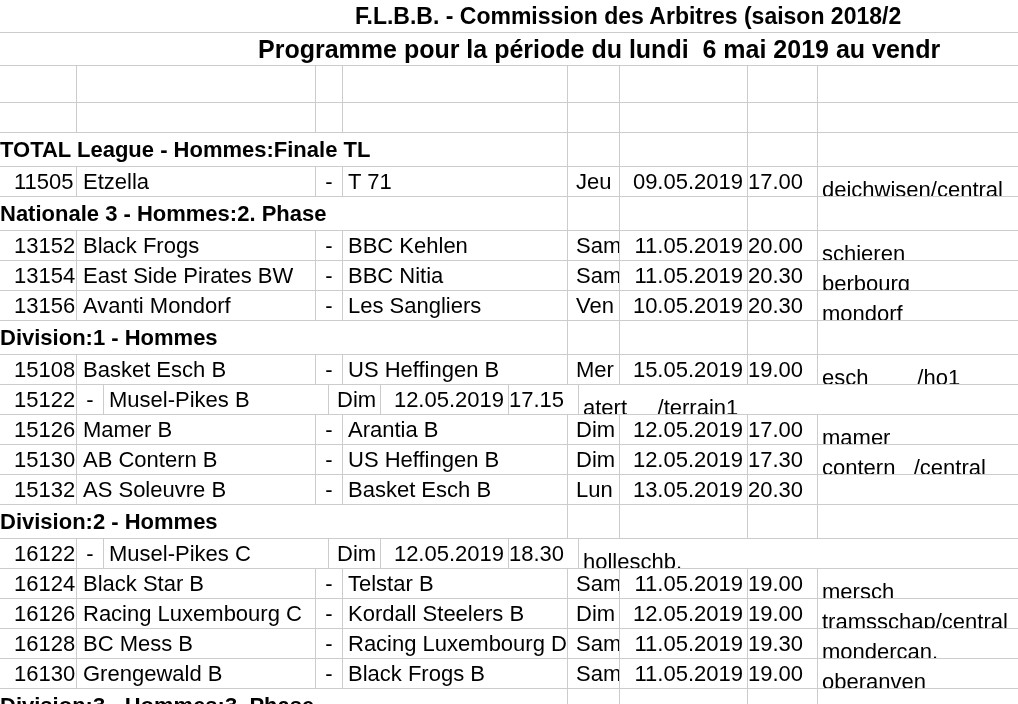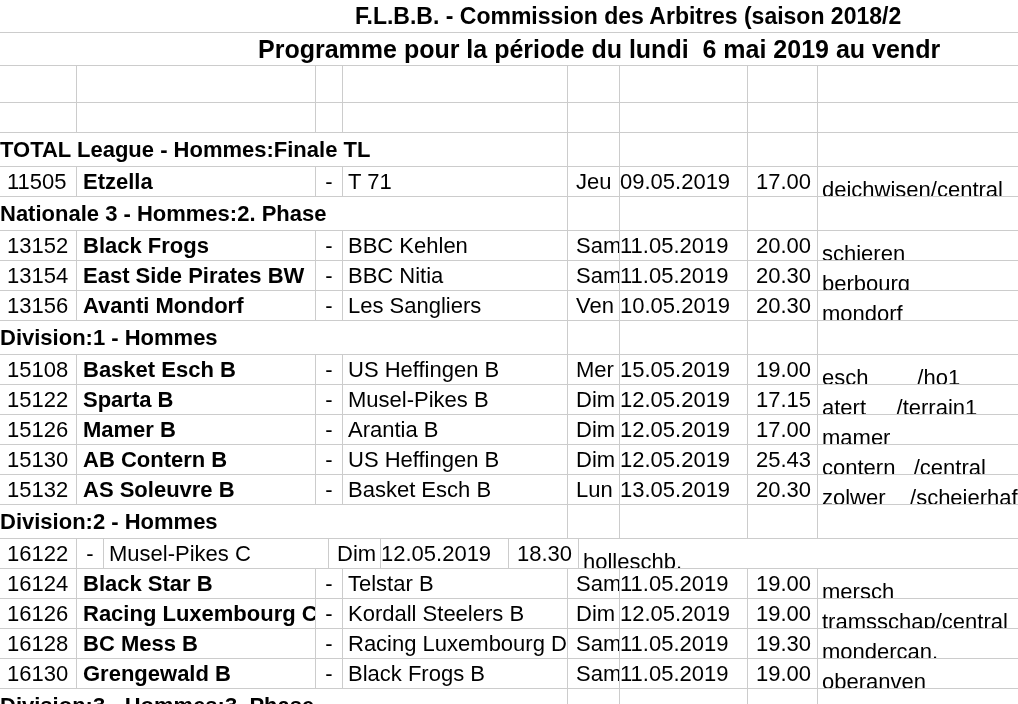--- a/index.html
+++ b/index.html
@@ -16,27 +16,27 @@
   .h37 { height:37px; }
   .h30 { height:30px; }
   .h34 { height:34px; }
   .cell {
     box-sizing:border-box;
     border-right:1px solid #cccccc;
     font-size:22px; line-height:29px;
     white-space:pre; overflow:hidden;
   }
   
-  .c-num  { width:77px;  padding-left:7px; }
-  .c-home { width:239px; padding-left:6px;font-weight:bold; }
+  .c-num  { width:77px;  padding-left:14px; }
+  .c-home { width:239px; padding-left:6px; }
   .c-sep  { width:27px;  text-align:center; }
   .c-away { width:225px; padding-left:5px; }
   .c-day  { width:52px;  padding-left:8px; }
-  .c-date { width:128px; text-align:left; padding-right:4px; }
-  .c-time { width:70px;  text-align:right; padding-right:6px; }
+  .c-date { width:128px; text-align:right; padding-right:4px; }
+  .c-time { width:70px;  text-align:left; padding-right:6px; }
   .c-hall { flex:1; border-right:none; padding-left:4px;margin-top:8px; }
   
   .titlecell {
     flex:1; border-right:none;
     font-weight:bold; white-space:pre; overflow:hidden;
   }
   .t1 { font-size:23px; line-height:32px; padding-left:355px; }
   .t2 { font-size:25px; line-height:32px; padding-left:258px; }
   
   .hcell {
@@ -148,21 +148,20 @@
         <div class="cell c-home">Basket Esch B</div>
         <div class="cell c-sep">-</div>
         <div class="cell c-away">US Heffingen B</div>
         <div class="cell c-day">Mer</div>
         <div class="cell c-date">15.05.2019</div>
         <div class="cell c-time">19.00</div>
         <div class="cell c-hall">esch        /ho1</div>
       </div>
       <div class="row h30">
         <div class="cell c-num">15122</div>
-        <div class="cell c-home">Sparta B</div>
         <div class="cell c-sep">-</div>
         <div class="cell c-away">Musel-Pikes B</div>
         <div class="cell c-day">Dim</div>
         <div class="cell c-date">12.05.2019</div>
         <div class="cell c-time">17.15</div>
         <div class="cell c-hall">atert     /terrain1</div>
       </div>
       <div class="row h30">
         <div class="cell c-num">15126</div>
         <div class="cell c-home">Mamer B</div>
@@ -173,32 +172,31 @@
         <div class="cell c-time">17.00</div>
         <div class="cell c-hall">mamer</div>
       </div>
       <div class="row h30">
         <div class="cell c-num">15130</div>
         <div class="cell c-home">AB Contern B</div>
         <div class="cell c-sep">-</div>
         <div class="cell c-away">US Heffingen B</div>
         <div class="cell c-day">Dim</div>
         <div class="cell c-date">12.05.2019</div>
-        <div class="cell c-time">25.43</div>
+        <div class="cell c-time">17.30</div>
         <div class="cell c-hall">contern   /central</div>
       </div>
       <div class="row h30">
         <div class="cell c-num">15132</div>
         <div class="cell c-home">AS Soleuvre B</div>
         <div class="cell c-sep">-</div>
         <div class="cell c-away">Basket Esch B</div>
         <div class="cell c-day">Lun</div>
         <div class="cell c-date">13.05.2019</div>
         <div class="cell c-time">20.30</div>
-        <div class="cell c-hall">zolwer    /scheierhaf</div>
       </div>
       <div class="row h34 hrow">
         <div class="cell hcell">Division:2 - Hommes</div>
         <div class="cell c-day"></div>
         <div class="cell c-date"></div>
         <div class="cell c-time"></div>
         <div class="cell c-hall"></div>
       </div>
       <div class="row h30">
         <div class="cell c-num">16122</div>

